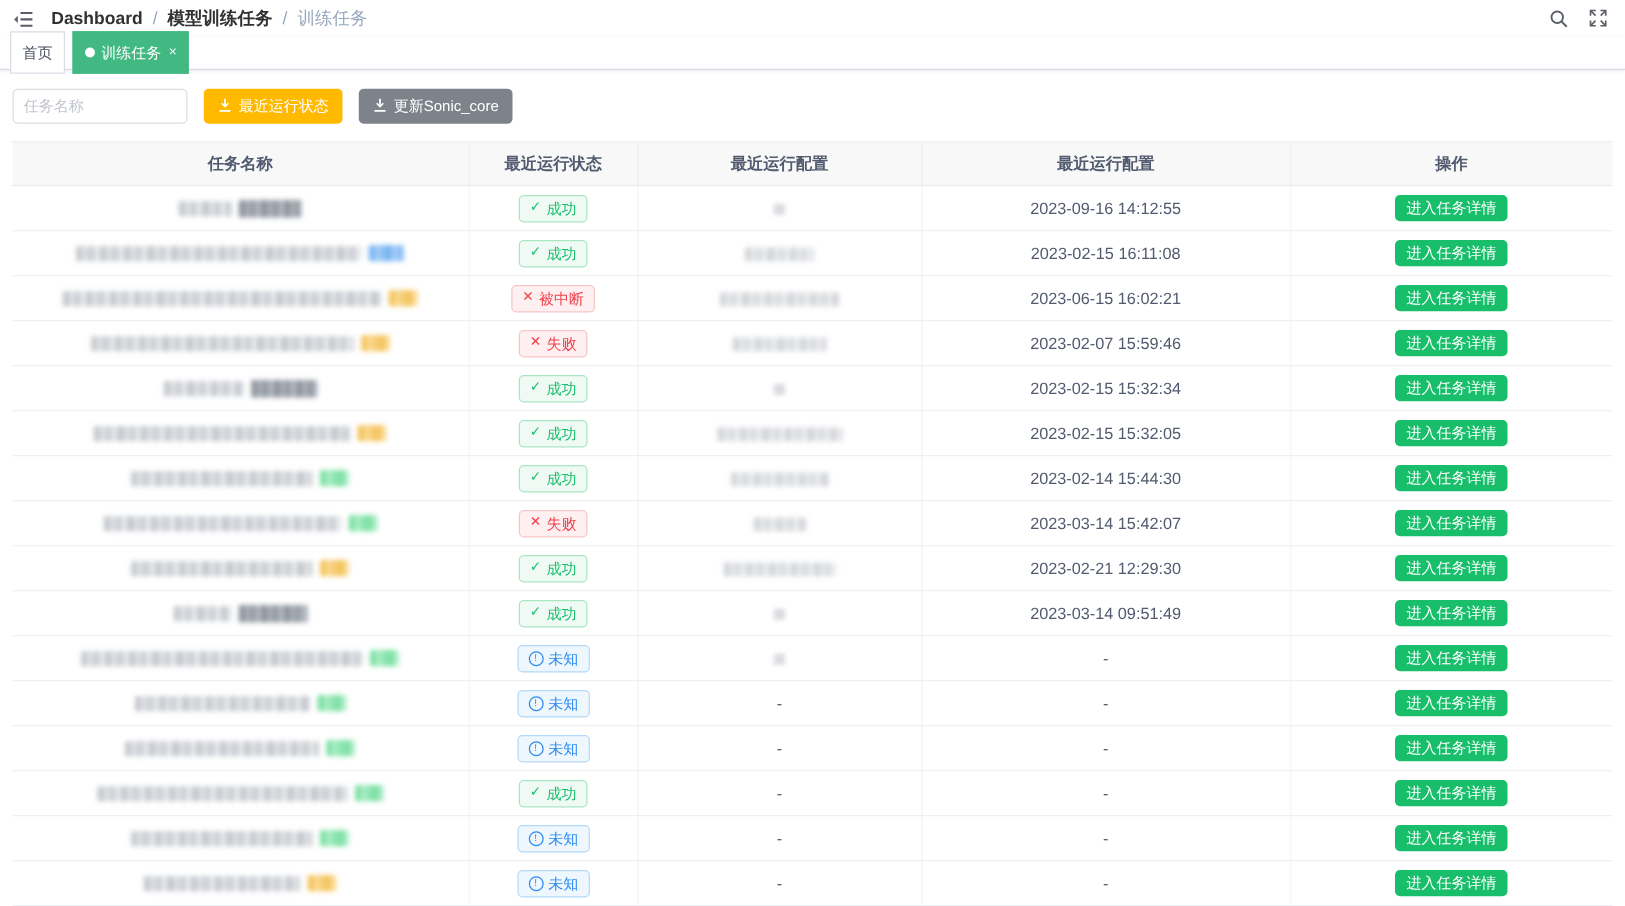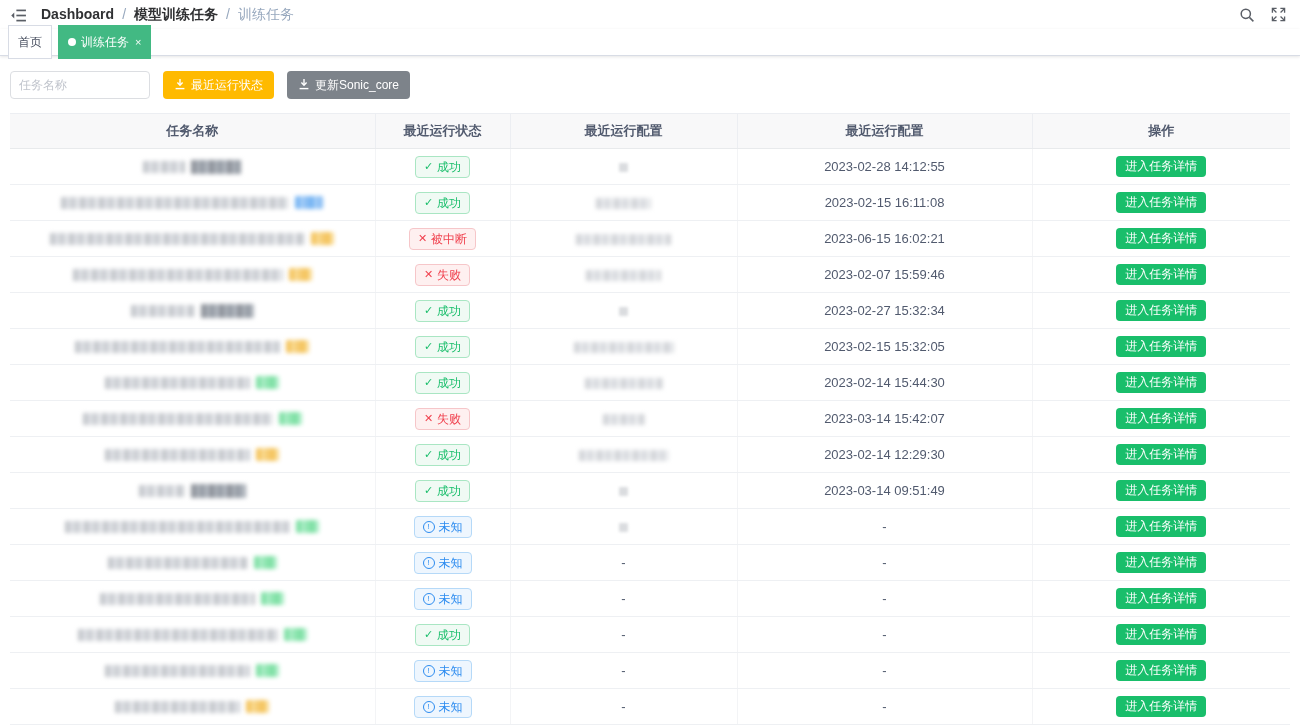--- a/index.html
+++ b/index.html
@@ -169,21 +169,21 @@
             <div class="name-wrap">
               <span class="mz mz-light" style="width: 42px;"></span>
               <span class="mz mz-dark" style="width: 50px;"></span>
             </div>
           </td>
           <td><span class="badge badge-success">
               <i class="bicon">✓</i>
               <span>成功</span>
             </span></td>
           <td><span class="mz mz-dot"></span></td>
-          <td>2023-02-28 14:12:55</td>
+          <td>2023-09-16 14:12:55</td>
           <td><button class="detail-btn">进入任务详情</button></td>
         </tr>
         <tr>
           <td>
             <div class="name-wrap">
               <span class="mz mz-light" style="width: 228px;"></span>
               <span class="mz mz-tag mz-tag-blue" style="width: 28px;"></span>
             </div>
           </td>
           <td><span class="badge badge-success">
@@ -229,21 +229,21 @@
             <div class="name-wrap">
               <span class="mz mz-light" style="width: 64px;"></span>
               <span class="mz mz-dark" style="width: 53px;"></span>
             </div>
           </td>
           <td><span class="badge badge-success">
               <i class="bicon">✓</i>
               <span>成功</span>
             </span></td>
           <td><span class="mz mz-dot"></span></td>
-          <td>2023-02-27 15:32:34</td>
+          <td>2023-02-15 15:32:34</td>
           <td><button class="detail-btn">进入任务详情</button></td>
         </tr>
         <tr>
           <td>
             <div class="name-wrap">
               <span class="mz mz-light" style="width: 205px;"></span>
               <span class="mz mz-tag mz-tag-yellow" style="width: 23px;"></span>
             </div>
           </td>
           <td><span class="badge badge-success">
@@ -289,21 +289,21 @@
             <div class="name-wrap">
               <span class="mz mz-light" style="width: 145px;"></span>
               <span class="mz mz-tag mz-tag-yellow" style="width: 23px;"></span>
             </div>
           </td>
           <td><span class="badge badge-success">
               <i class="bicon">✓</i>
               <span>成功</span>
             </span></td>
           <td><span class="mz mz-config" style="width: 90px;"></span></td>
-          <td>2023-02-14 12:29:30</td>
+          <td>2023-02-21 12:29:30</td>
           <td><button class="detail-btn">进入任务详情</button></td>
         </tr>
         <tr>
           <td>
             <div class="name-wrap">
               <span class="mz mz-light" style="width: 46px;"></span>
               <span class="mz mz-dark" style="width: 55px;"></span>
             </div>
           </td>
           <td><span class="badge badge-success">

